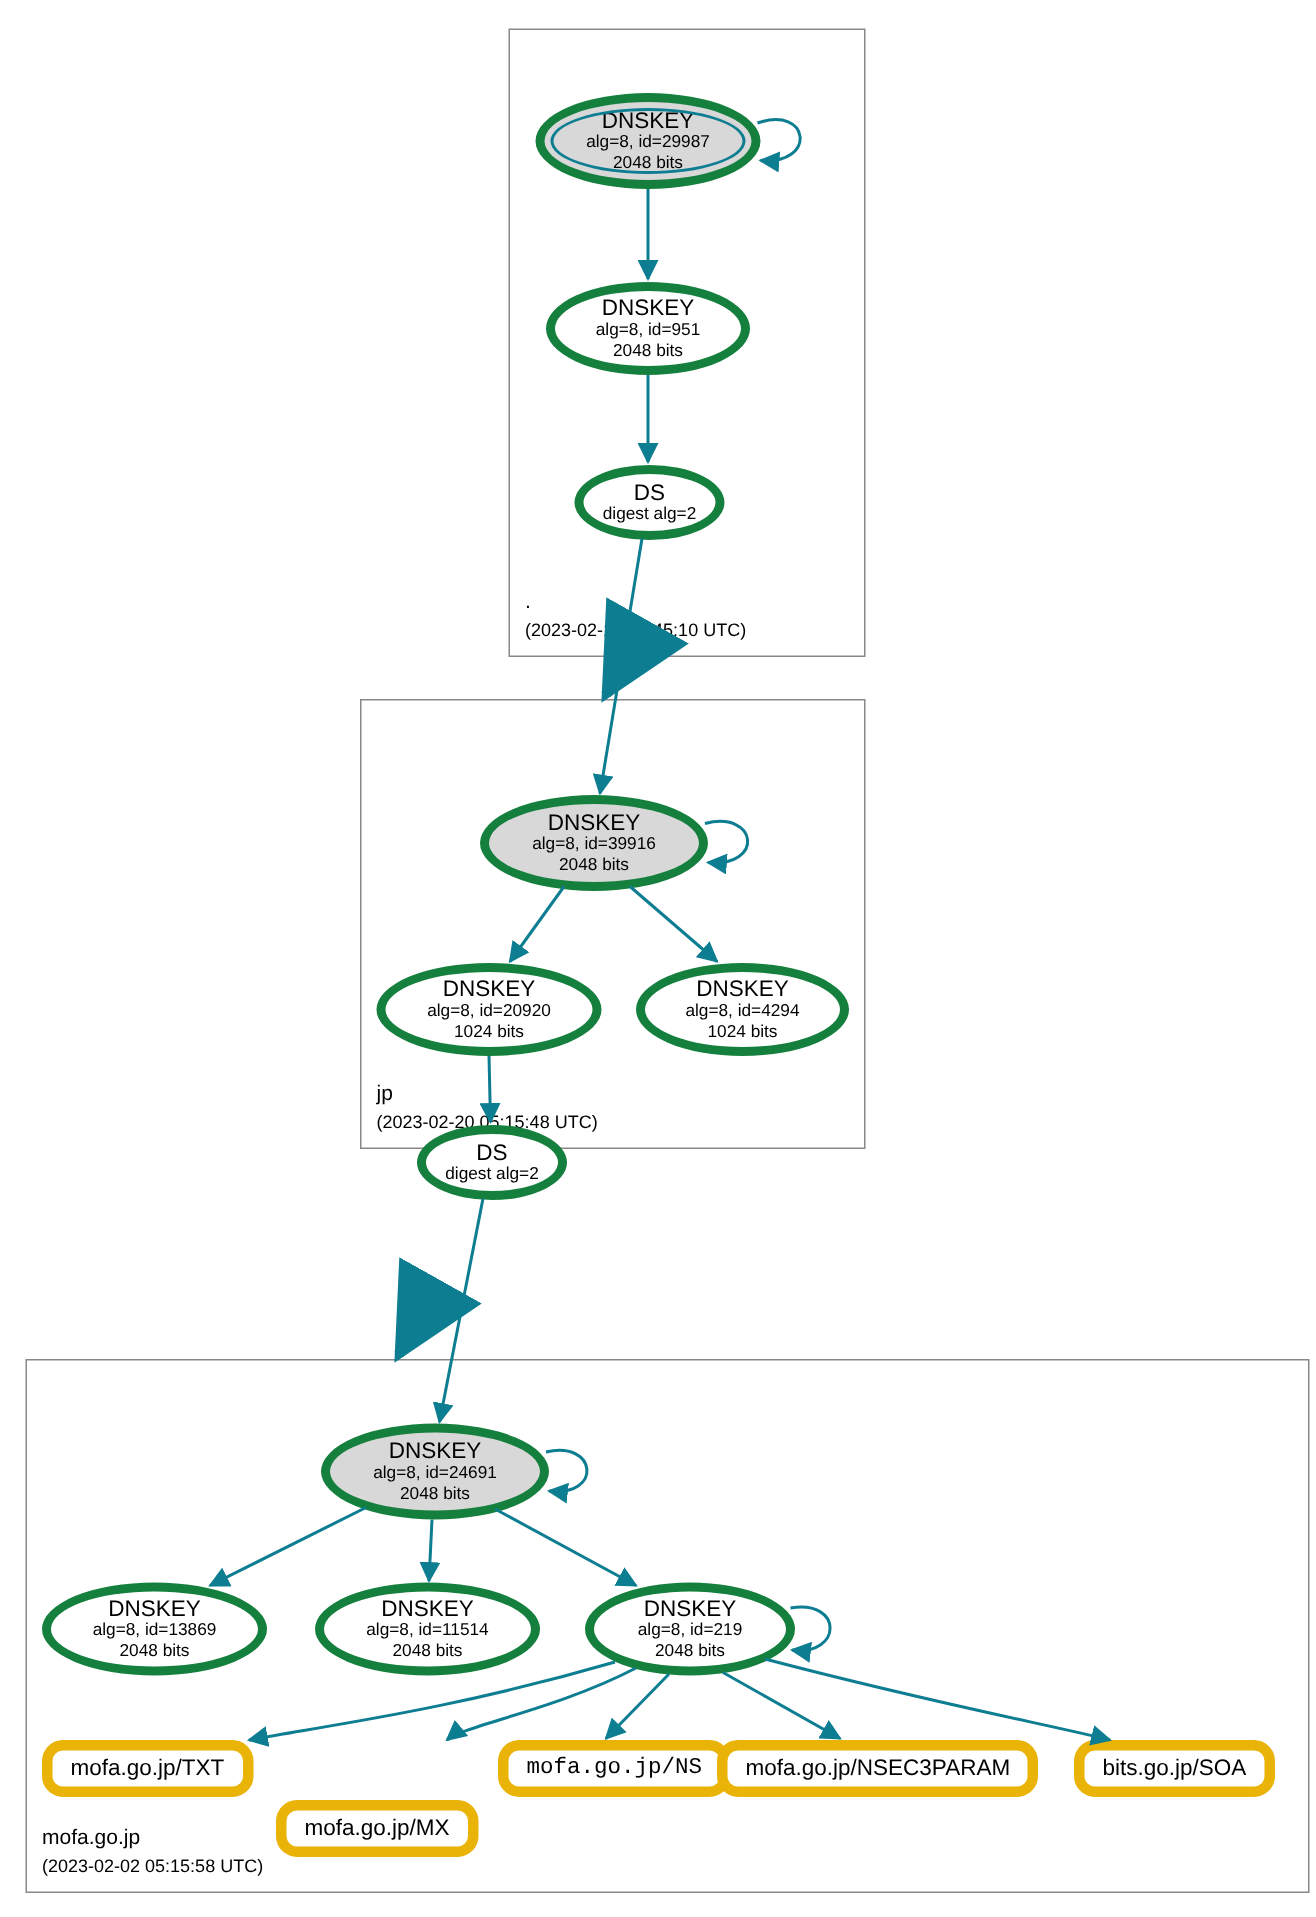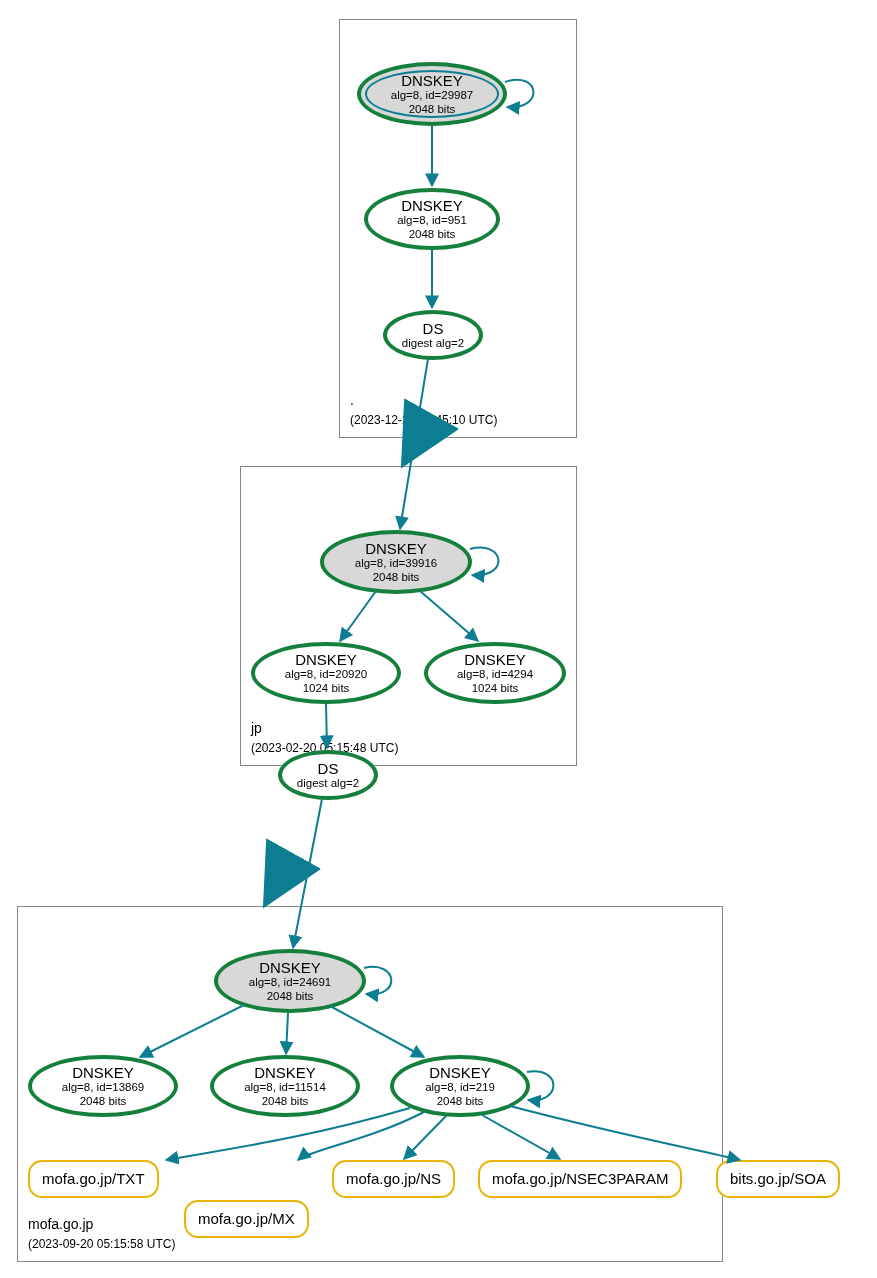--- a/index.html
+++ b/index.html
@@ -31,37 +31,37 @@
     box-sizing: border-box;
     display: flex;
     flex-direction: column;
     align-items: center;
     justify-content: center;
     color: #000;
     text-align: center;
     line-height: 1.15;
   }
   .ellipse {
-    border: 4px solid #15803d;
+    border: 6px solid #15803d;
     border-radius: 50%;
     background: #ffffff;
   }
   .ellipse.ksk {
     background: #d8d8d8;
   }
   .ellipse.ksk.double::before {
     content: "";
     position: absolute;
     top: 4px; left: 4px; right: 4px; bottom: 4px;
     border: 2px solid #0d7d91;
     border-radius: 50%;
     pointer-events: none;
   }
   .rrbox {
-    border: 2px solid #eab308;
+    border: 7px solid #eab308;
     border-radius: 14px;
     background: #ffffff;
     font-size: 15px;
     padding: 0 12px;
     height: 38px;
     white-space: nowrap;
   }
   .t1 { font-size: 15px; }
   .t2 { font-size: 11.5px; }
   svg.edges {
@@ -70,35 +70,35 @@
     left: 0;
     pointer-events: none;
   }
 </style>
 </head>
 <body>
 
 <div class="zone-box" style="left:339px; top:19px; width:238px; height:419px;">
   <div class="zone-label">
     <span>.</span><br>
-    <span class="ts">(2023-12-20 03:45:10 UTC)</span>
+    <span class="ts">(2023-02-17 03:45:10 UTC)</span>
   </div>
 </div>
 
 <div class="zone-box" style="left:240px; top:466px; width:337px; height:300px;">
   <div class="zone-label">
     <span>jp</span><br>
     <span class="ts">(2023-02-20 05:15:48 UTC)</span>
   </div>
 </div>
 
-<div class="zone-box" style="left:17px; top:906px; width:706px; height:356px;">
+<div class="zone-box" style="left:17px; top:906px; width:856px; height:356px;">
   <div class="zone-label">
     <span>mofa.go.jp</span><br>
-    <span class="ts">(2023-09-20 05:15:58 UTC)</span>
+    <span class="ts">(2023-02-02 05:15:58 UTC)</span>
   </div>
 </div>
 
 <div class="node ellipse ksk double" style="left:357px; top:62px; width:150px; height:64px;">
   <span class="t1">DNSKEY</span>
   <span class="t2">alg=8, id=29987</span>
   <span class="t2">2048 bits</span>
 </div>
 
 <div class="node ellipse" style="left:364px; top:188px; width:136px; height:62px;">
@@ -158,21 +158,21 @@
   <span class="t2">alg=8, id=219</span>
   <span class="t2">2048 bits</span>
 </div>
 
 <div class="node rrbox" style="left:28px;  top:1160px;">
     <span>mofa.go.jp/TXT</span>
   </div>
 <div class="node rrbox" style="left:184px; top:1160px;margin-top:40px;">
     <span>mofa.go.jp/MX</span>
   </div>
-<div class="node rrbox" style="left:332px; top:1160px;">
+<div class="node rrbox" style="left:332px; top:1160px;font-family:Liberation Mono, monospace;">
     <span>mofa.go.jp/NS</span>
   </div>
 <div class="node rrbox" style="left:478px; top:1160px;">
     <span>mofa.go.jp/NSEC3PARAM</span>
   </div>
 <div class="node rrbox" style="left:716px; top:1160px;">
     <span>bits.go.jp/SOA</span>
   </div>
 
 <svg class="edges" width="877" height="1278">

